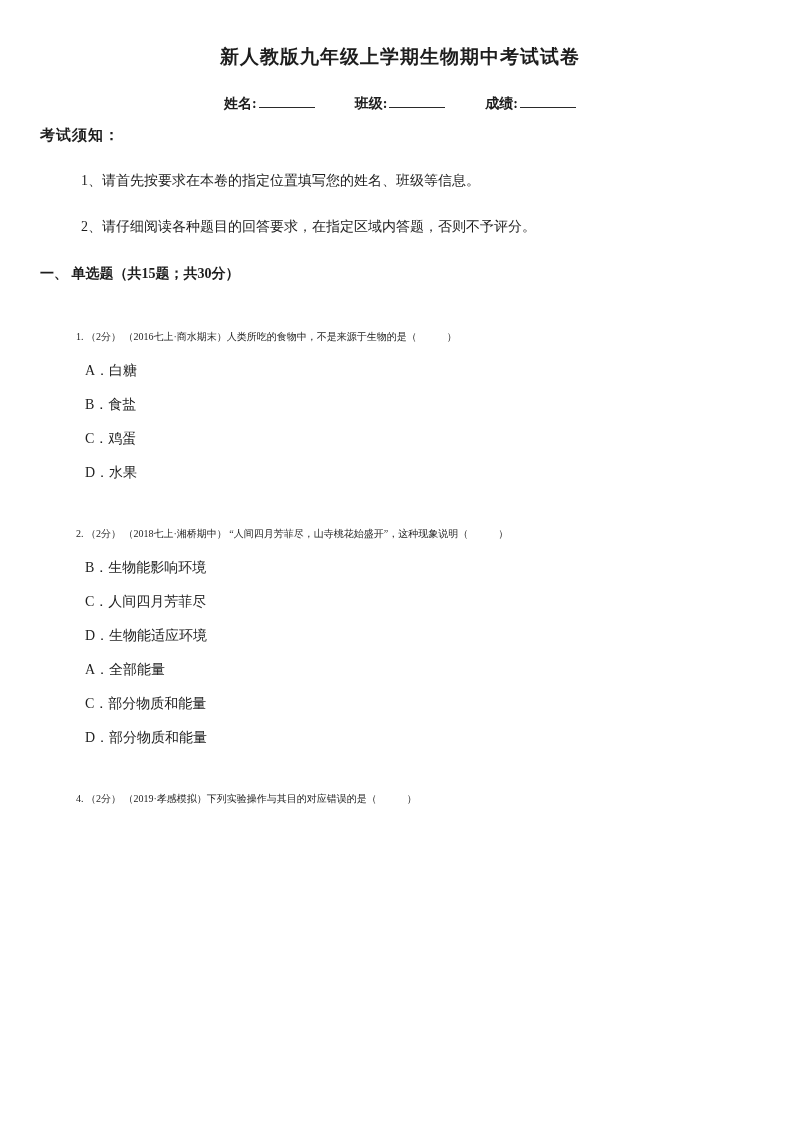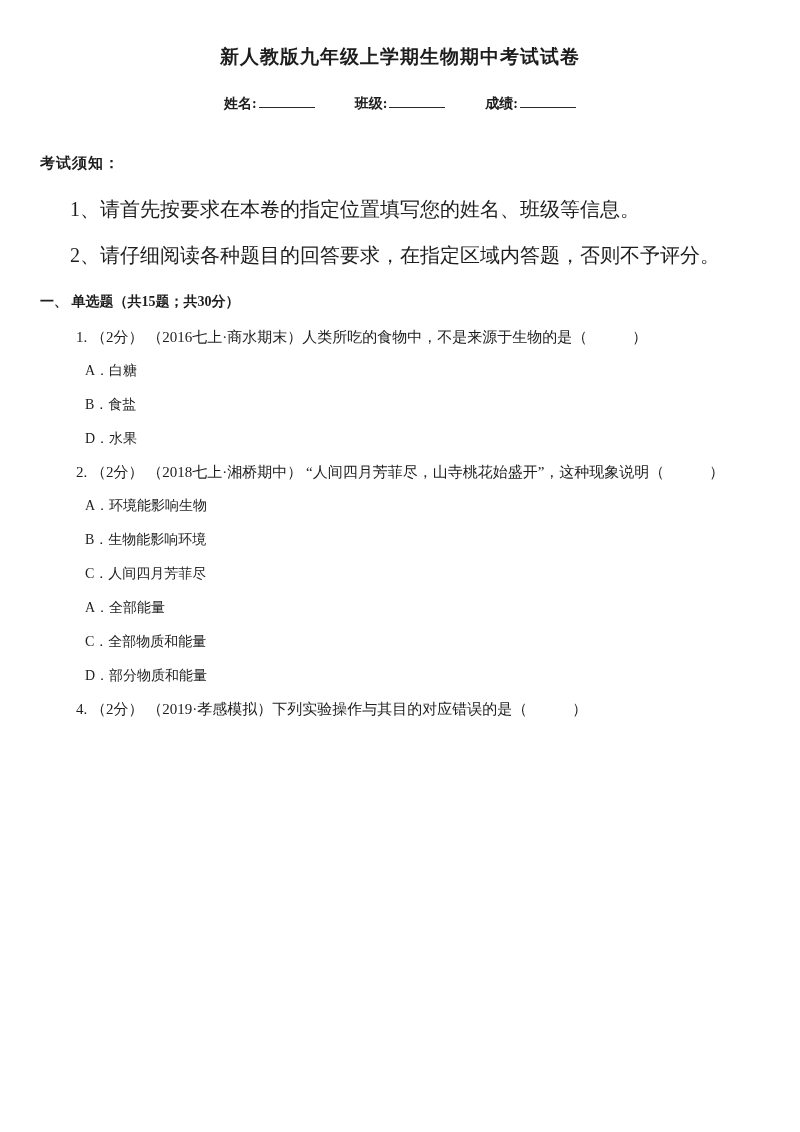--- a/index.html
+++ b/index.html
@@ -42,42 +42,42 @@
     width: 56px;
     height: 12px;
     border-bottom: 1.5px solid #2a2a2a;
     margin-left: 2px;
     vertical-align: baseline;
   }
   .content {
     padding: 0 55px 0 40px;
   }
   .notice-heading {
-    margin-top: 44px;
+    margin-top: 16px;
     font-size: 15px;
     line-height: 15px;
     font-weight: bold;
     letter-spacing: 1px;
   }
   .notice-item {
     margin-top: 30px;
-    margin-left: 30px;
-    font-size: 20px;
+    margin-left: 41px;
+    font-size: 14px;
     line-height: 16px;
   }
   .section-heading {
     margin-top: 28px;
     font-size: 14px;
     line-height: 21px;
     font-weight: bold;
   }
   .question-stem {
-    margin-top: 17px;
+    margin-top: 45px;
     margin-left: 36px;
-    font-size: 15px;
+    font-size: 10px;
     line-height: 16px;
   }
   .option {
     margin-top: 18px;
     margin-left: 45px;
     font-size: 14px;
     line-height: 16px;
   }
   .footer {
     position: absolute;
@@ -108,26 +108,27 @@
     <div id="notice-items">
         <div class="notice-item">1、请首先按要求在本卷的指定位置填写您的姓名、班级等信息。</div>
         <div class="notice-item">2、请仔细阅读各种题目的回答要求，在指定区域内答题，否则不予评分。</div>
       </div>
 
     <div class="section-heading">一、 单选题（共15题；共30分）</div>
     <div id="question-list">
         <div class="question-stem">1. （2分） （2016七上·商水期末）人类所吃的食物中，不是来源于生物的是（　　　）</div>
         <div class="option">A．白糖</div>
         <div class="option">B．食盐</div>
+        <div class="option">C．鸡蛋</div>
         <div class="option">D．水果</div>
         <div class="question-stem">2. （2分） （2018七上·湘桥期中） “人间四月芳菲尽，山寺桃花始盛开”，这种现象说明（　　　）</div>
-        <div class="option">A．环境能影响生物</div>
         <div class="option">B．生物能影响环境</div>
         <div class="option">C．人间四月芳菲尽</div>
+        <div class="option">D．生物能适应环境</div>
         <div class="option">A．全部能量</div>
-        <div class="option">C．全部物质和能量</div>
+        <div class="option">C．部分物质和能量</div>
         <div class="option">D．部分物质和能量</div>
         <div class="question-stem">4. （2分） （2019·孝感模拟）下列实验操作与其目的对应错误的是（　　　）</div>
       </div>
   </div>
 
   <div class="footer">第 1 页 共 7 页</div>
 </div>
 
 </body></html>

